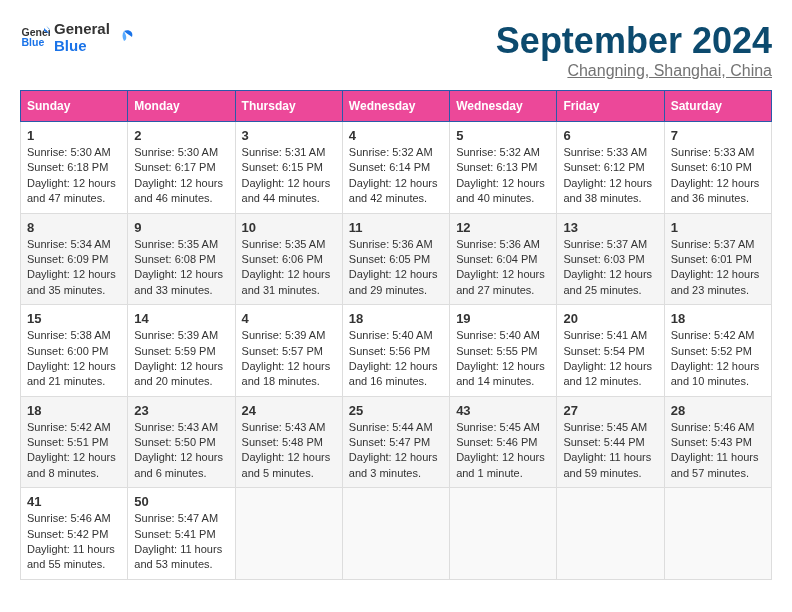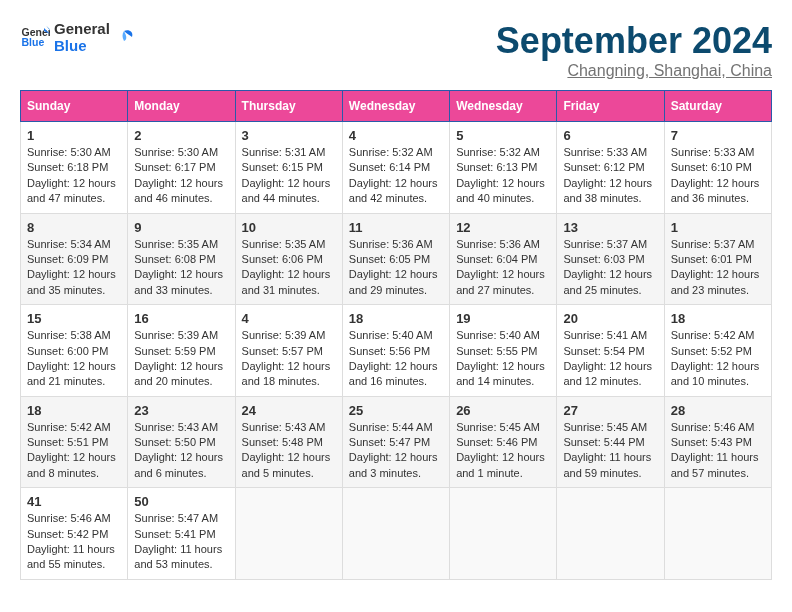--- a/index.html
+++ b/index.html
@@ -181,21 +181,21 @@
           <span class="day-number">1</span>
           <div class="day-info">Sunrise: 5:37 AM<br>Sunset: 6:01 PM<br>Daylight: 12 hours and 23 minutes.</div>
         </td>
       </tr>
       <tr>
         <td>
           <span class="day-number">15</span>
           <div class="day-info">Sunrise: 5:38 AM<br>Sunset: 6:00 PM<br>Daylight: 12 hours and 21 minutes.</div>
         </td>
         <td>
-          <span class="day-number">16</span>
+          <span class="day-number">14</span>
           <div class="day-info">Sunrise: 5:39 AM<br>Sunset: 5:59 PM<br>Daylight: 12 hours and 20 minutes.</div>
         </td>
         <td>
           <span class="day-number">4</span>
           <div class="day-info">Sunrise: 5:39 AM<br>Sunset: 5:57 PM<br>Daylight: 12 hours and 18 minutes.</div>
         </td>
         <td>
           <span class="day-number">18</span>
           <div class="day-info">Sunrise: 5:40 AM<br>Sunset: 5:56 PM<br>Daylight: 12 hours and 16 minutes.</div>
         </td>
@@ -223,21 +223,21 @@
         </td>
         <td>
           <span class="day-number">24</span>
           <div class="day-info">Sunrise: 5:43 AM<br>Sunset: 5:48 PM<br>Daylight: 12 hours and 5 minutes.</div>
         </td>
         <td>
           <span class="day-number">25</span>
           <div class="day-info">Sunrise: 5:44 AM<br>Sunset: 5:47 PM<br>Daylight: 12 hours and 3 minutes.</div>
         </td>
         <td>
-          <span class="day-number">26</span>
+          <span class="day-number">43</span>
           <div class="day-info">Sunrise: 5:45 AM<br>Sunset: 5:46 PM<br>Daylight: 12 hours and 1 minute.</div>
         </td>
         <td>
           <span class="day-number">27</span>
           <div class="day-info">Sunrise: 5:45 AM<br>Sunset: 5:44 PM<br>Daylight: 11 hours and 59 minutes.</div>
         </td>
         <td>
           <span class="day-number">28</span>
           <div class="day-info">Sunrise: 5:46 AM<br>Sunset: 5:43 PM<br>Daylight: 11 hours and 57 minutes.</div>
         </td>

